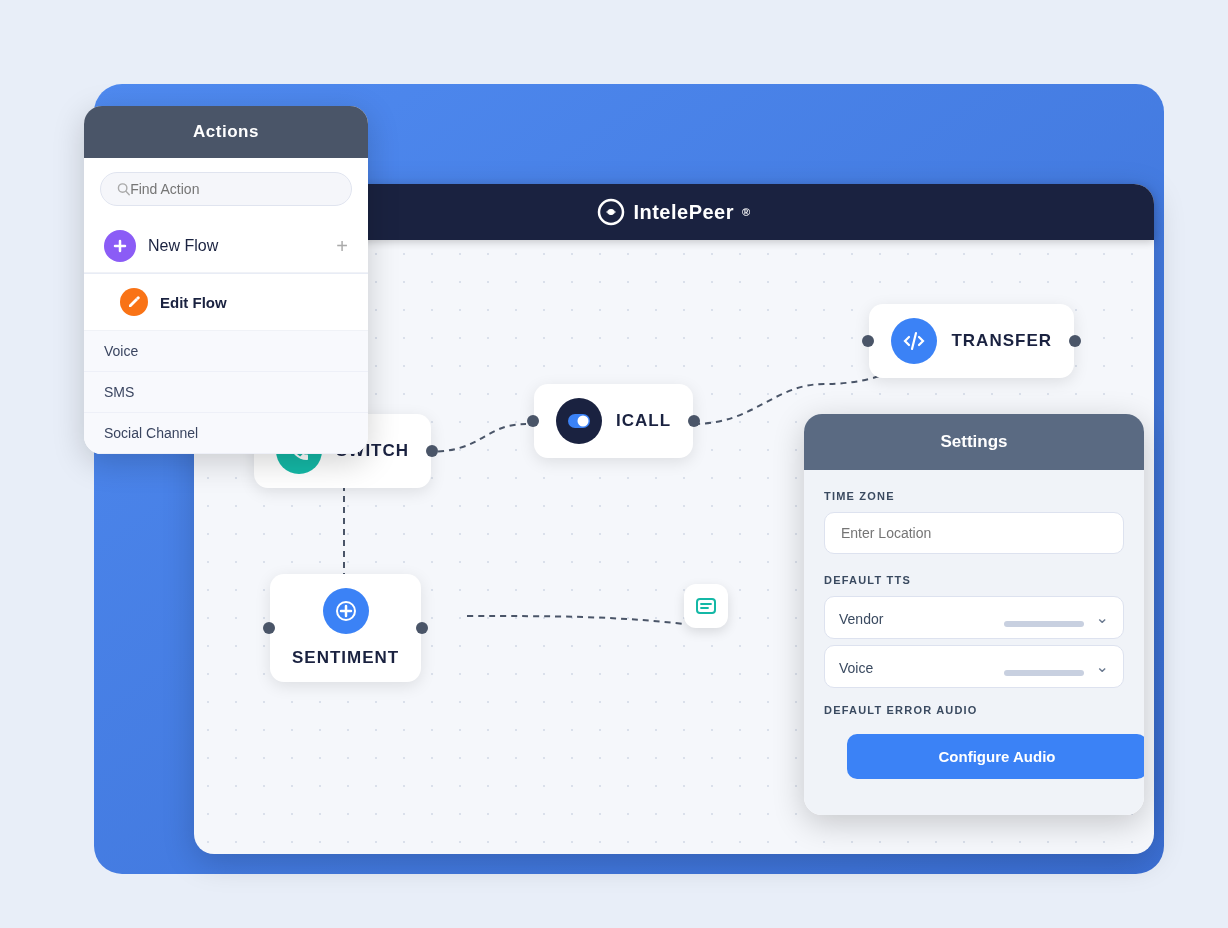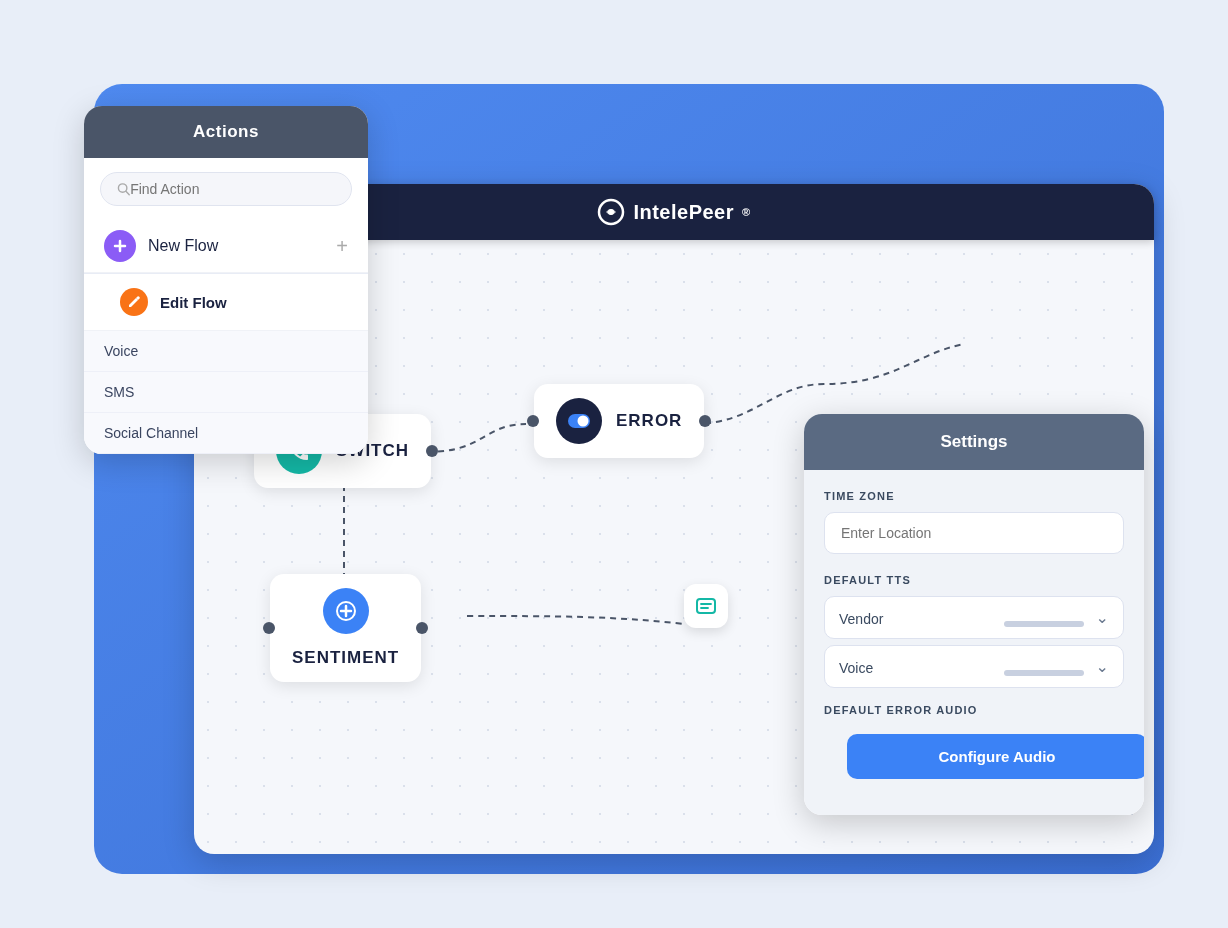--- a/index.html
+++ b/index.html
@@ -419,41 +419,53 @@
 
       <path d="M233 268 C290 268 290 240 332 240" fill="none" stroke="#4a5568" stroke-width="2" stroke-dasharray="6,5"></path>
 
       <path d="M500 240 C560 240 580 200 630 200 C700 200 720 170 770 160" fill="none" stroke="#4a5568" stroke-width="2" stroke-dasharray="6,5"></path>
 
       <path d="M150 290 C150 340 150 380 150 430" fill="none" stroke="#4a5568" stroke-width="2" stroke-dasharray="6,5"></path>
 
       <path d="M273 432 C360 432 420 432 490 440" fill="none" stroke="#4a5568" stroke-width="2" stroke-dasharray="6,5"></path>
     </svg>
 
+    <div class="flow-node node-transfer">
+      <div class="node-icon blue">
+        <svg width="24" height="24" viewBox="0 0 24 24" fill="white">
+            <path d="M7 16l-4-4 4-4M17 8l4 4-4 4M14 4l-4 16" stroke="white" stroke-width="2.2" fill="none" stroke-linecap="round"></path>
+          </svg>
+      </div>
+      <span class="node-label">TRANSFER</span>
+
+      <div class="node-dot" style="left:-7px; top:50%; transform:translateY(-50%);"></div>
+
+      <div class="node-dot" style="right:-7px; top:50%; transform:translateY(-50%);"></div>
+    </div>
 
     <div class="flow-node node-icall">
       <div class="node-icon teal">
         <svg width="24" height="24" viewBox="0 0 24 24" fill="white">
             <path d="M6.6 10.8c1.4 2.8 3.8 5.1 6.6 6.6l2.2-2.2c.27-.27.67-.36 1.02-.24 1.12.37 2.33.57 3.58.57.55 0 1 .45 1 1V20c0 .55-.45 1-1 1-9.39 0-17-7.61-17-17 0-.55.45-1 1-1h3.5c.55 0 1 .45 1 1 0 1.25.2 2.45.57 3.57.11.35.03.74-.25 1.01L6.6 10.8z" fill="white"></path>
             <path d="M17 3l2 2-6 6M19 3h-4M19 3v4" stroke="white" stroke-width="1.5" fill="none" stroke-linecap="round"></path>
           </svg>
       </div>
       <span class="node-label">SWITCH</span>
 
       <div class="node-dot" style="right:-7px; top:50%; transform:translateY(-50%);"></div>
     </div>
 
     <div class="flow-node node-switch">
       <div class="node-icon dark">
         <svg width="22" height="14" viewBox="0 0 22 14" fill="none">
           <rect x="0" y="0" width="22" height="14" rx="7" fill="#3b82f6"></rect>
           <circle cx="15" cy="7" r="5.5" fill="white"></circle>
         </svg>
       </div>
-      <span class="node-label">ERROR</span>
+      <span class="node-label">ICALL</span>
       <div class="node-dot" style="left:-7px; top:50%; transform:translateY(-50%);"></div>
       <div class="node-dot" style="right:-7px; top:50%; transform:translateY(-50%);"></div>
     </div>
 
     <div class="flow-node node-sentiment">
       <div class="node-icon blue">
         <svg width="22" height="22" viewBox="0 0 22 22" fill="white">
           <circle cx="11" cy="11" r="9" stroke="white" stroke-width="2" fill="none"></circle>
           <line x1="11" y1="6" x2="11" y2="16" stroke="white" stroke-width="2.5" stroke-linecap="round"></line>
           <line x1="6" y1="11" x2="16" y2="11" stroke="white" stroke-width="2.5" stroke-linecap="round"></line>

